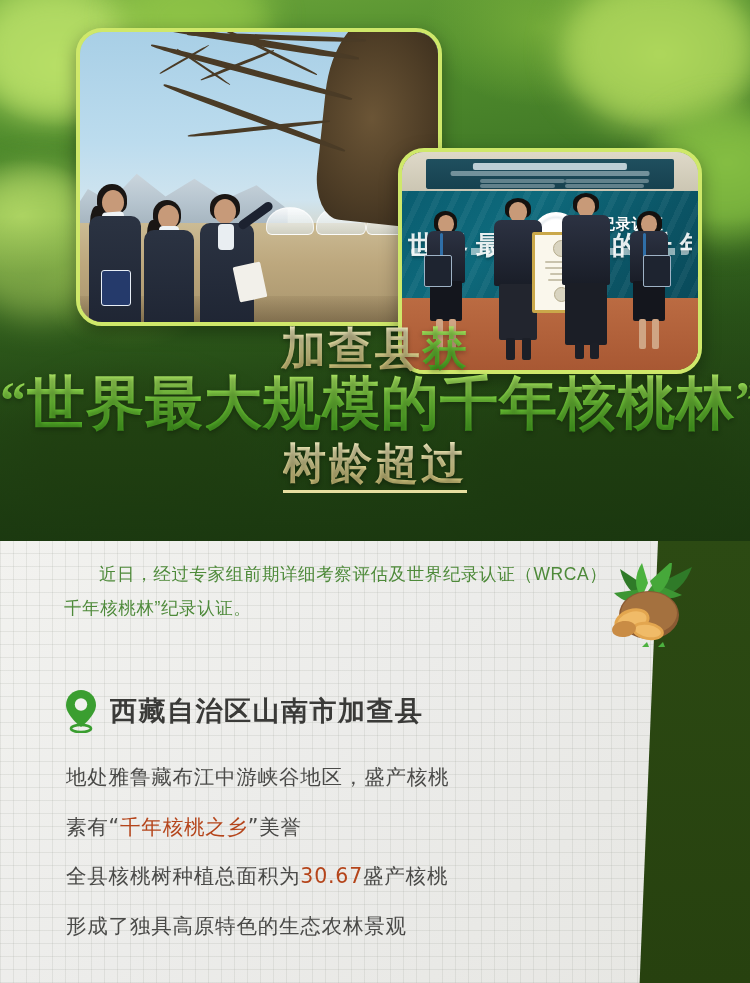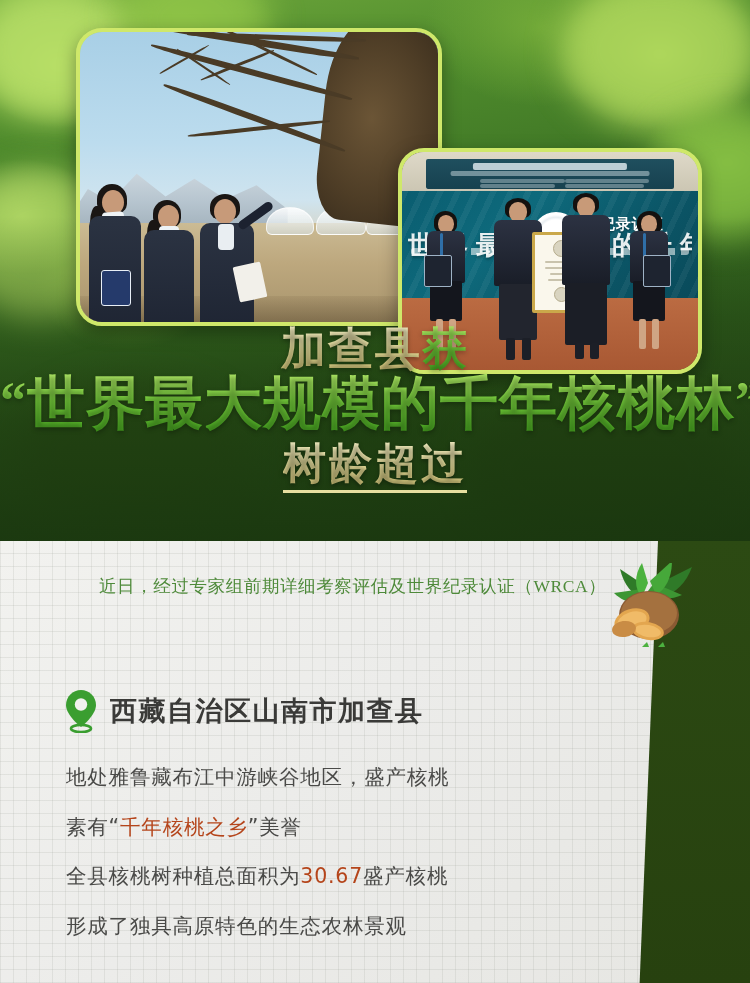--- a/index.html
+++ b/index.html
@@ -130,23 +130,23 @@
     overflow:hidden;
   }
   .wedge{
     position:absolute;right:0;top:0;width:230px;height:442px;
     background:linear-gradient(180deg,#2c4a13,#27410f);
     clip-path:polygon(100% 0%,100% 100%,52% 100%, 138px 0%);
   }
   .walnut{position:absolute;right:52px;top:22px;width:96px;height:92px;}
 
   .intro{
-    position:absolute;left:64px;top:28px;width:560px;
+    position:absolute;left:64px;top:16px;width:560px;
     color:#4e8a3a;font-size:17.5px;line-height:1.95;letter-spacing:.6px;
-    font-family:Liberation Serif, serif;
+    font-family:Liberation Sans, sans-serif;
   }
   .intro p{margin:0;}
   .intro .indent{text-indent:2em;}
 
   .loc{position:absolute;left:64px;top:148px;display:flex;align-items:center;gap:12px;}
   .pin{width:34px;height:44px;flex:0 0 auto;}
   .loc-text{font-size:27px;font-weight:bold;color:#3a3a38;letter-spacing:1.5px;
     font-family:Liberation Sans, sans-serif;}
 
   .facts{position:absolute;left:66px;top:212px;width:640px;
@@ -322,20 +322,21 @@
         <ellipse cx="46" cy="68" rx="16" ry="9" transform="rotate(10 46 68)" fill="#e3a64f"></ellipse>
         <ellipse cx="46" cy="68" rx="13" ry="6" transform="rotate(10 46 68)" fill="#f0bb68"></ellipse>
         <ellipse cx="22" cy="66" rx="12" ry="8" transform="rotate(-8 22 66)" fill="#c98c45"></ellipse>
         <path d="M40 84 l5 -5 l2 5 z" fill="#4cb23f"></path>
         <path d="M56 84 l5 -5 l2 5 z" fill="#4cb23f"></path>
       </g>
     </svg>
 
     <div class="intro">
       <p class="indent">近日，经过专家组前期详细考察评估及世界纪录认证（WRCA）</p>
+      <p>千年核桃林”纪录认证。</p>
     </div>
 
     <div class="loc">
       <svg class="pin" viewBox="0 0 34 44">
         <path d="M17 1 C8.7 1 2 7.7 2 16 C2 26.5 17 38 17 38 C17 38 32 26.5 32 16 C32 7.7 25.3 1 17 1 Z" fill="#3a9e30"></path>
         <circle cx="17" cy="15.5" r="6.2" fill="#f1f1ee"></circle>
         <ellipse cx="17" cy="39.5" rx="10" ry="3.6" fill="none" stroke="#3a9e30" stroke-width="2.6"></ellipse>
       </svg>
       <span class="loc-text">西藏自治区山南市加查县</span>
     </div>

